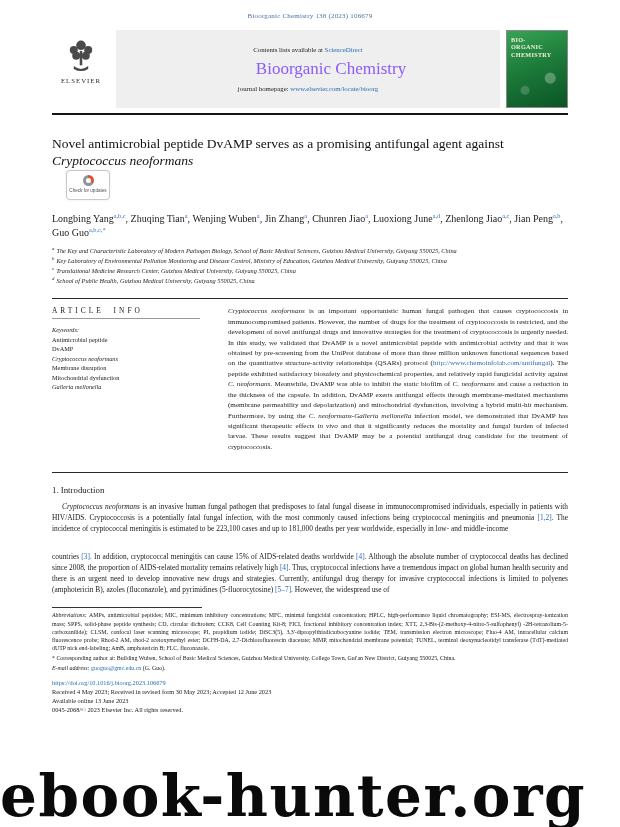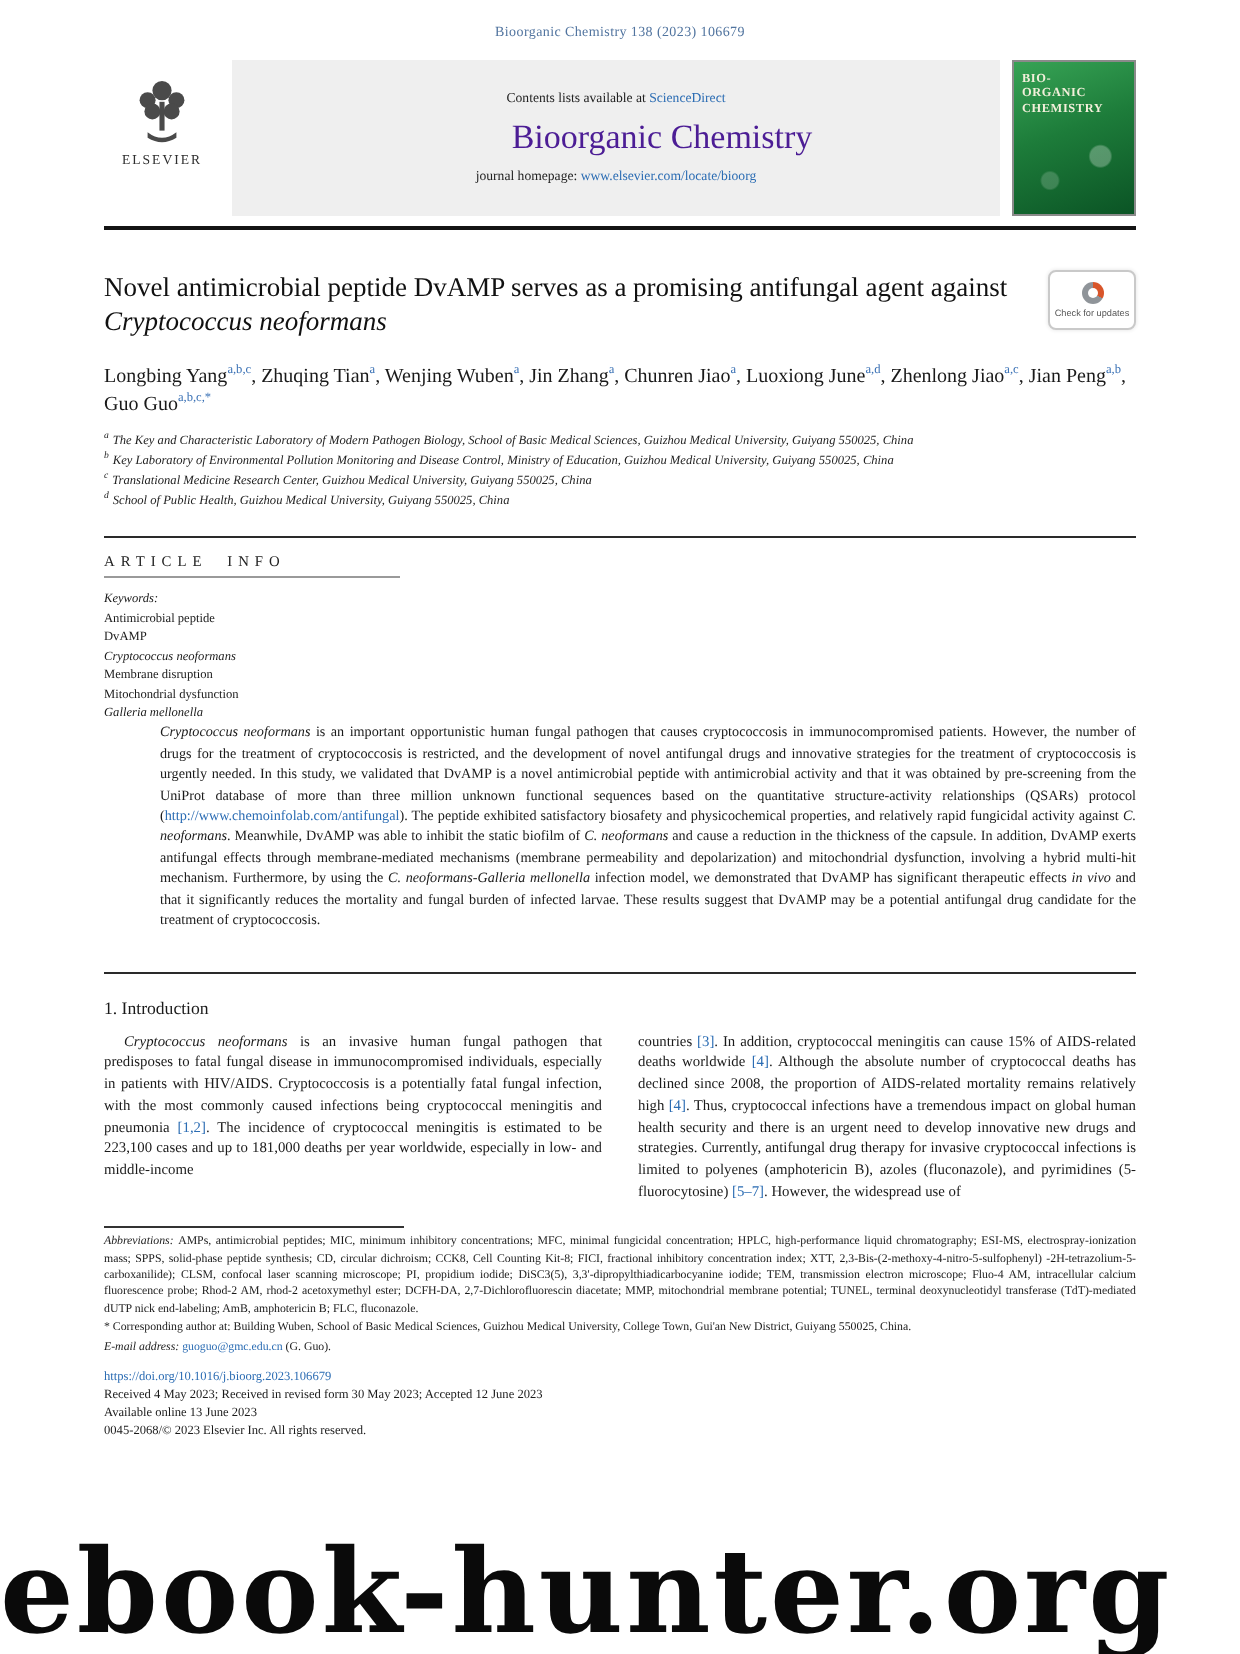--- a/index.html
+++ b/index.html
@@ -9,70 +9,70 @@
     background:#fff; padding:12px 52px 0; margin:0 auto;
     font-family:"Liberation Serif", serif; color:#1a1a1a;
   }
   .journal-ref { text-align:center; font-size:7px; color:#51749f; letter-spacing:0.2px; }
 
   .header-row { display:flex; align-items:stretch; margin-top:10px; height:78px; }
   .elsevier { width:58px; display:flex; flex-direction:column; align-items:center; padding-top:8px; }
   .elsevier-word { font-size:6.8px; letter-spacing:1px; color:#2f2f2f; margin-top:2px; }
   .banner { flex:1; background:#efefef; margin:0 6px; display:flex; flex-direction:column; align-items:center; justify-content:center; gap:6px; }
   .contents-line, .homepage-line { font-size:6.8px; color:#222; }
-  .journal-title { font-size:17px; color:#4c1d95;margin-left:46px; }
+  .journal-title { font-size:17px; color:#8b5cf6;margin-left:46px; }
   .link { color:#2b6cb3; cursor:pointer; }
   .cover {
     width:62px; border:1px solid #8a8a8a; color:#f2efda; padding:5px 4px;
     background:
       radial-gradient(circle at 72% 62%, rgba(255,255,255,0.28) 0 5px, rgba(255,255,255,0) 6px),
       radial-gradient(circle at 30% 78%, rgba(255,255,255,0.18) 0 4px, rgba(255,255,255,0) 5px),
       linear-gradient(160deg,#37a355 0%, #1d7c3a 45%, #0b5425 100%);
     display:flex; flex-direction:column;
   }
   .cover-line { font-size:6.2px; font-weight:bold; line-height:1.2; letter-spacing:0.3px; }
 
   .header-rule { border-top:2px solid #141414; margin-top:5px; }
 
-  .title-row { display:flex; margin-top:20px; }
+  .title-row { display:flex; margin-top:20px;flex-direction:column; }
   .title { flex:1; font-size:13.5px; font-weight:normal; line-height:1.28; color:#111; }
   .check-badge {
     width:44px; height:30px; margin-left:14px; flex:none; align-self:flex-start;
     border:1px solid #c9c9c9; border-radius:4px; background:#fff;
     display:flex; flex-direction:column; align-items:center; justify-content:center; gap:2px;
     box-shadow:0 0 2px rgba(0,0,0,0.12);
   }
   .crossmark-icon { position:relative; width:11px; height:11px; border-radius:50%;
     background:conic-gradient(#d8552a 0 120deg, #8f9499 120deg 360deg); }
   .crossmark-icon::after { content:""; position:absolute; inset:3px; background:#fff; border-radius:50%; }
   .check-label { font-family:"Liberation Sans", sans-serif; font-size:4.6px; color:#555; text-align:center; line-height:1.15; width:38px; }
 
   .authors { margin-top:12px; font-size:10px; line-height:1.35; }
   .author:not(:last-child)::after { content:", "; }
   .asup { font-size:6.3px; color:#3a71b5; }
 
   .affils { margin-top:7px; font-size:6.3px; font-style:italic; line-height:1.42; color:#222; }
   .affil sup { font-size:4.8px; margin-right:2px; }
 
   .block-rule { border-top:1px solid #2a2a2a; margin-top:12px; }
-  .info-block { display:flex; padding:7px 0 8px;flex-direction:column; }
+  .info-block { display:flex; padding:7px 0 8px; }
   .info-left { width:148px; flex:none; }
   .info-right { flex:1; margin-left:28px; }
   .sec-heading { font-size:7.4px; letter-spacing:3px; word-spacing:5px; color:#222;
     border-bottom:0.5px solid #9a9a9a; padding-bottom:3px; margin-bottom:6px; }
   .keywords { font-size:6.3px; line-height:1.5; }
   .kw-label { font-style:italic; }
   .kw.it { font-style:italic; }
   .abstract-text { font-size:7.1px; line-height:1.47; text-align:justify; }
 
   .seg-italic { font-style:italic; }
   .seg-link, .seg-cite { color:#2b6cb3; }
 
   .intro-heading { margin-top:12px; font-size:8.8px; font-weight:normal; }
-  .columns { display:flex; gap:18px; margin-top:7px; }
+  .columns { display:flex; gap:18px; margin-top:7px;flex-direction:column; }
   .col { flex:1; font-size:7.4px; line-height:1.45; text-align:justify; }
   .col.indent { text-indent:10px; }
 
   .footnote-rule { width:150px; border-top:0.7px solid #333; margin-top:12px; }
   .footnotes { margin-top:3px; font-size:5.9px; line-height:1.4; text-align:justify; }
   .fn + .fn { margin-top:1.5px; }
 
   .imprint { margin-top:7px; font-size:6.3px; line-height:1.42; }
 
   .watermark {

